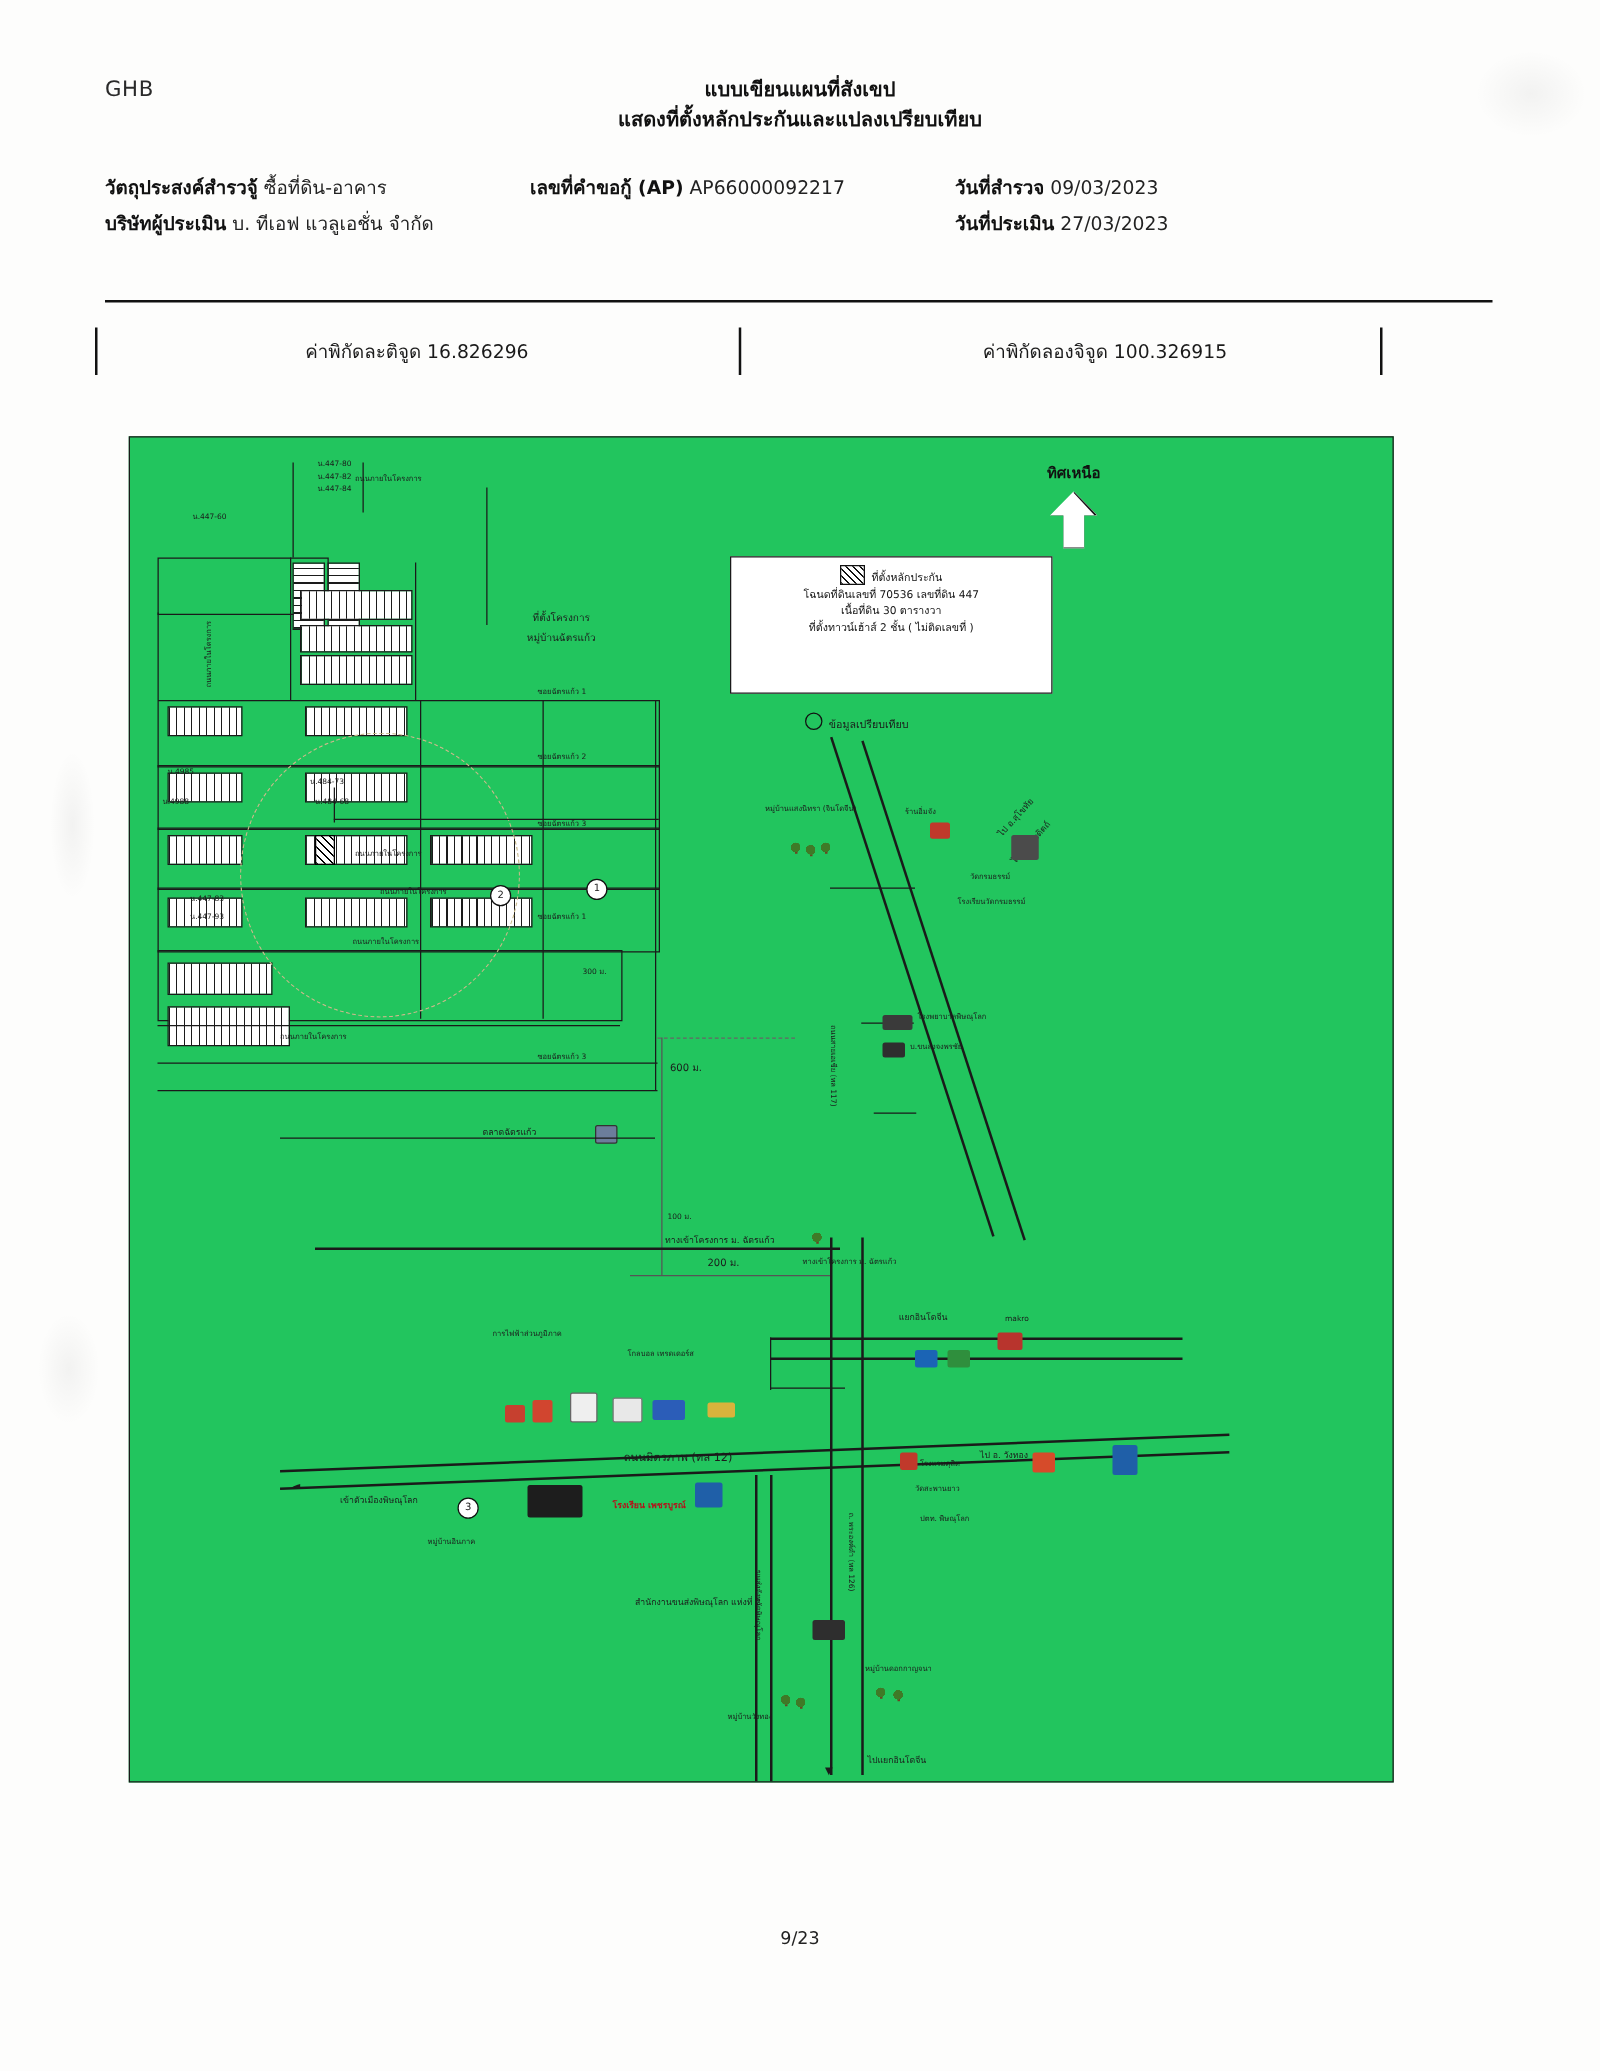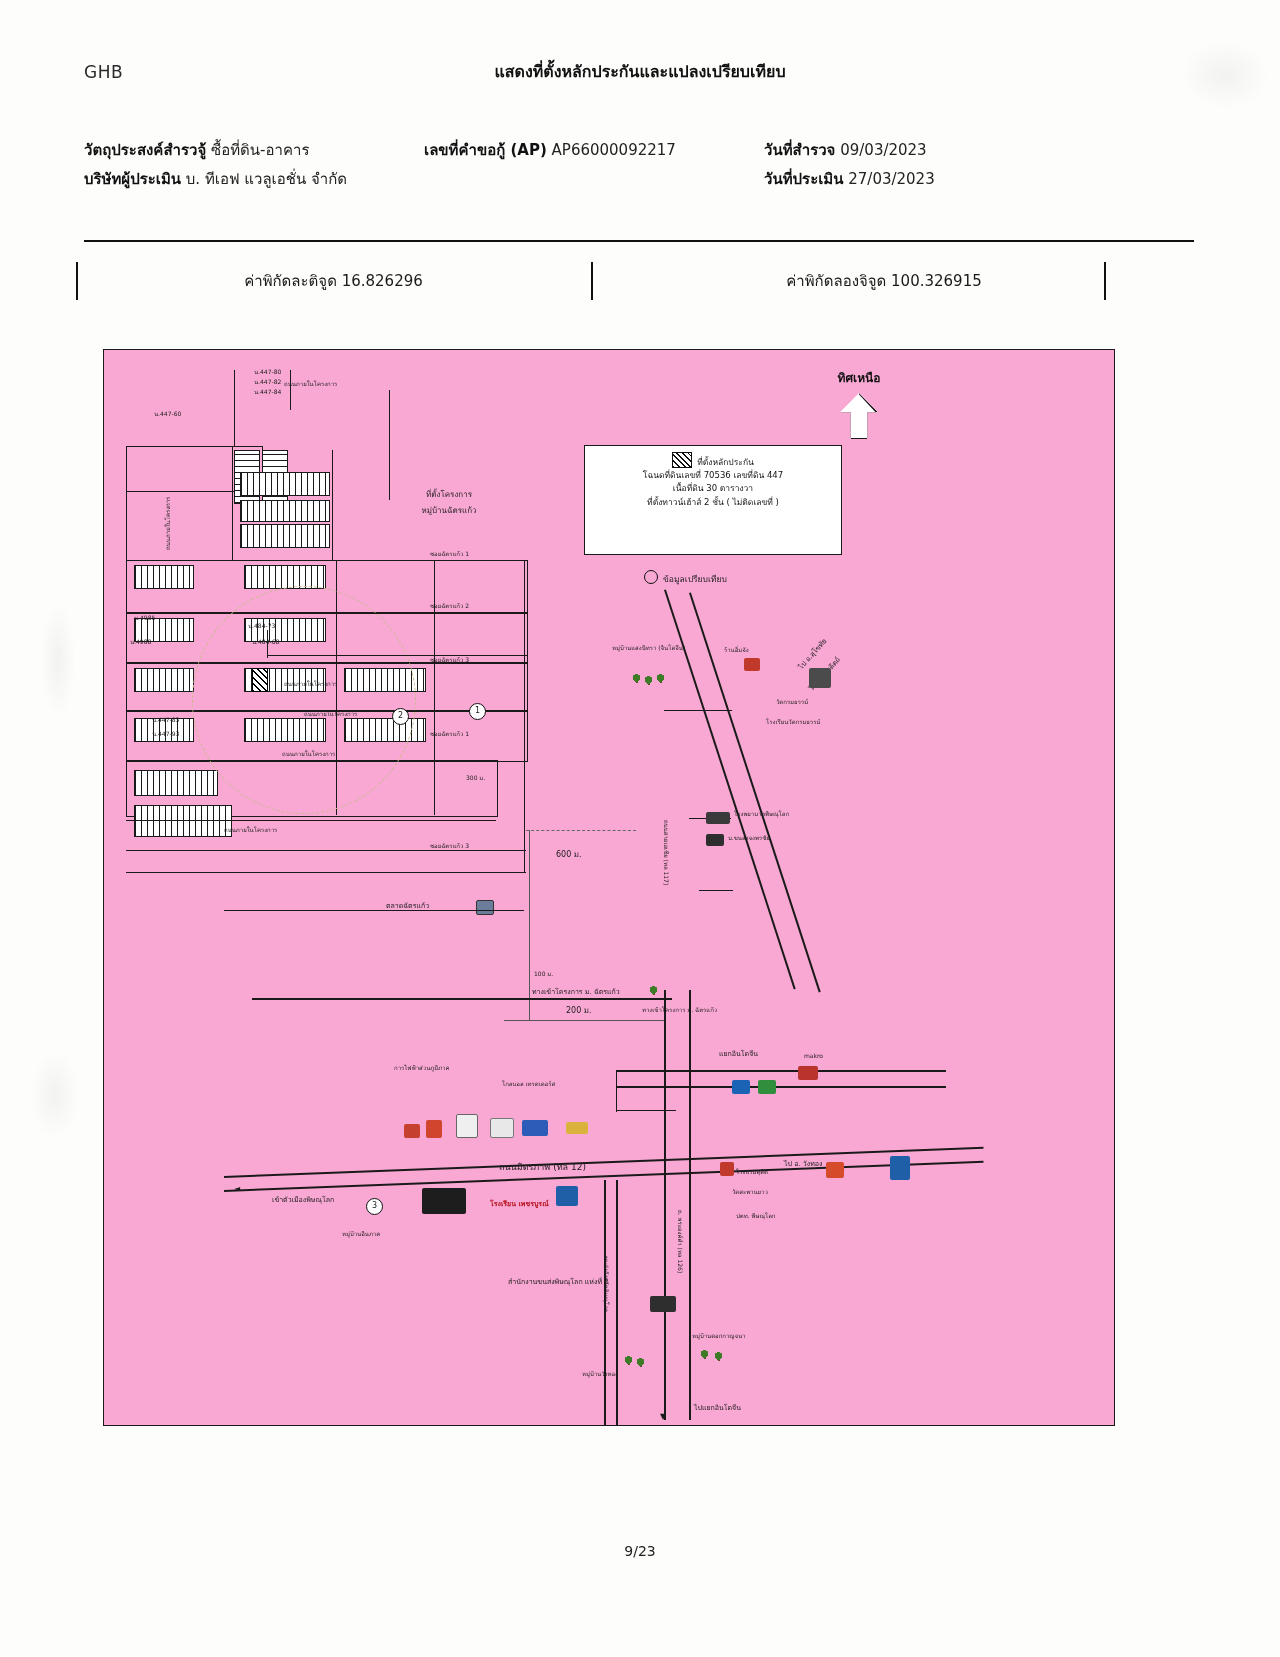--- a/index.html
+++ b/index.html
@@ -98,21 +98,21 @@
   .vline { position: absolute; background: #111; }
 
   
   .map-frame {
     position: absolute;
     left: 103px;
     top: 349px;
     width: 1010px;
     height: 1075px;
     border: 1.5px solid #1a1a1a;
-    background: #f9a8d4;
+    background: #22c55e;
     overflow: hidden;
   }
   .map-frame .mi { position: absolute; }
 
   .lbl-t { font-size: 8px; color: #1b1b1b; line-height: 1.25; white-space: nowrap; }
   .lbl-t.sm { font-size: 7px; }
   .lbl-t.xs { font-size: 6px; }
   .lbl-t.md { font-size: 9px; }
   .rot90 { transform: rotate(-90deg); transform-origin: left top; }
   .rot-r { transform: rotate(90deg); transform-origin: left top; }
@@ -242,20 +242,21 @@
 
 <div class="page">
 
   <div class="smudge" style="left:40px; top:600px; width:36px; height:120px;"></div>
   <div class="smudge" style="left:1180px; top:40px; width:90px; height:70px;"></div>
   <div class="smudge" style="left:30px; top:1050px; width:50px; height:90px;"></div>
 
   <div class="brand">GHB</div>
 
   <div class="title-block">
+    <div class="title-line">แบบเขียนแผนที่สังเขป</div>
     <div class="title-line">แสดงที่ตั้งหลักประกันและแปลงเปรียบเทียบ</div>
   </div>
 
   <div class="info-grid">
     <div class="info-row">
       <div class="col1">
         <span class="lbl">วัตถุประสงค์สำรวจู้</span>
         <span class="val">ซื้อที่ดิน-อาคาร</span>
       </div>
       <div class="col2">
@@ -388,21 +389,21 @@
     <div class="mi lbl-t xs" style="left:180px; top:30px;">ถนนภายในโครงการ</div>
 
     <div class="circle-mark" style="left:288px; top:358px;">2</div>
     <div class="circle-mark" style="left:365px; top:353px;">1</div>
     <div class="circle-mark" style="left:262px; top:848px;">3</div>
 
     <div class="poi-icon" style="left:372px; top:550px; background:#6c7d9b; border:1px solid #333;"></div>
 
     <div class="dim-dash" style="left:422px; top:480px; width:110px;"></div>
     <div class="line lv" style="left:425px; top:480px; height:190px; background:#555;"></div>
-    <div class="mi lbl-t" style="left:452px; top:500px;">600 ม.</div>
+    <div class="mi lbl-t" style="left:432px; top:500px;">600 ม.</div>
     <div class="mi lbl-t xs" style="left:430px; top:620px;">100 ม.</div>
     <div class="line lh" style="left:400px; top:670px; width:160px; background:#555;"></div>
     <div class="mi lbl-t" style="left:462px; top:656px;">200 ม.</div>
     <div class="mi lbl-t xs" style="left:362px; top:424px;">300 ม.</div>
 
     <div class="road" style="left:560px; top:240px; width:2px; height:420px; transform: rotate(-18deg); transform-origin: top left;"></div>
     <div class="road" style="left:585px; top:243px; width:2px; height:420px; transform: rotate(-18deg); transform-origin: top left;"></div>
 
     <div class="road" style="left:560px; top:640px; width:2px; height:430px;"></div>
     <div class="road" style="left:585px; top:640px; width:2px; height:430px;"></div>

